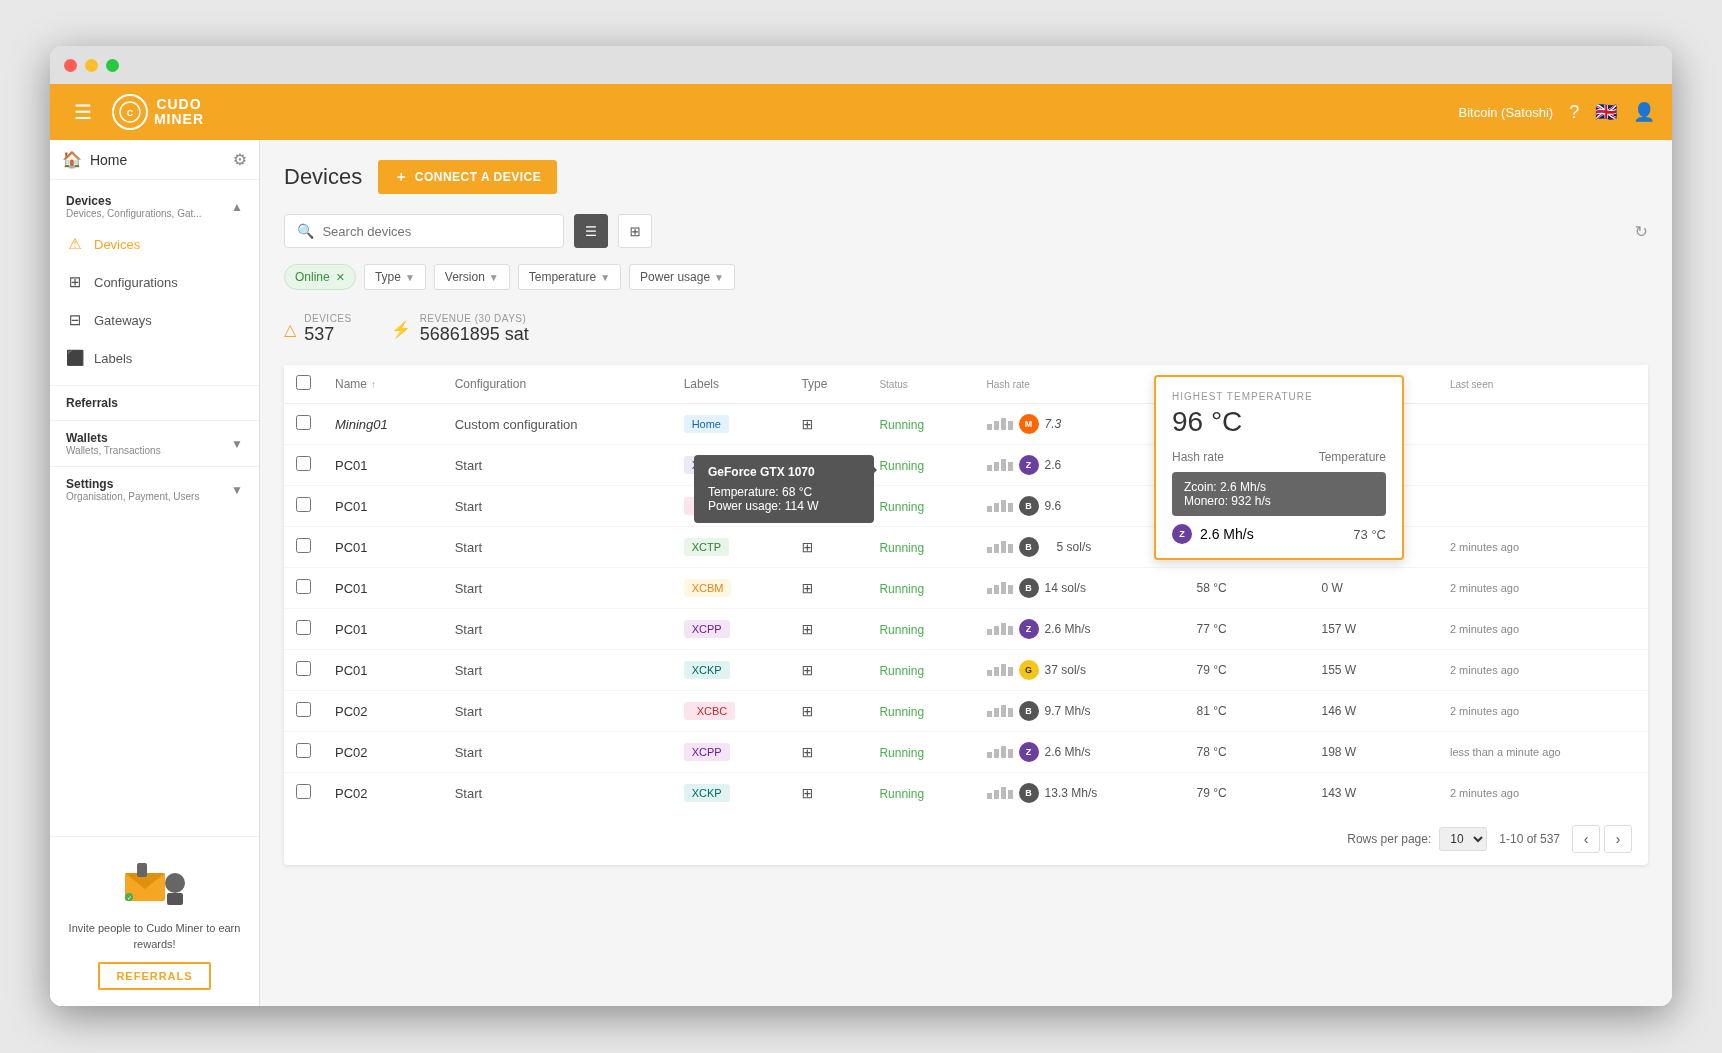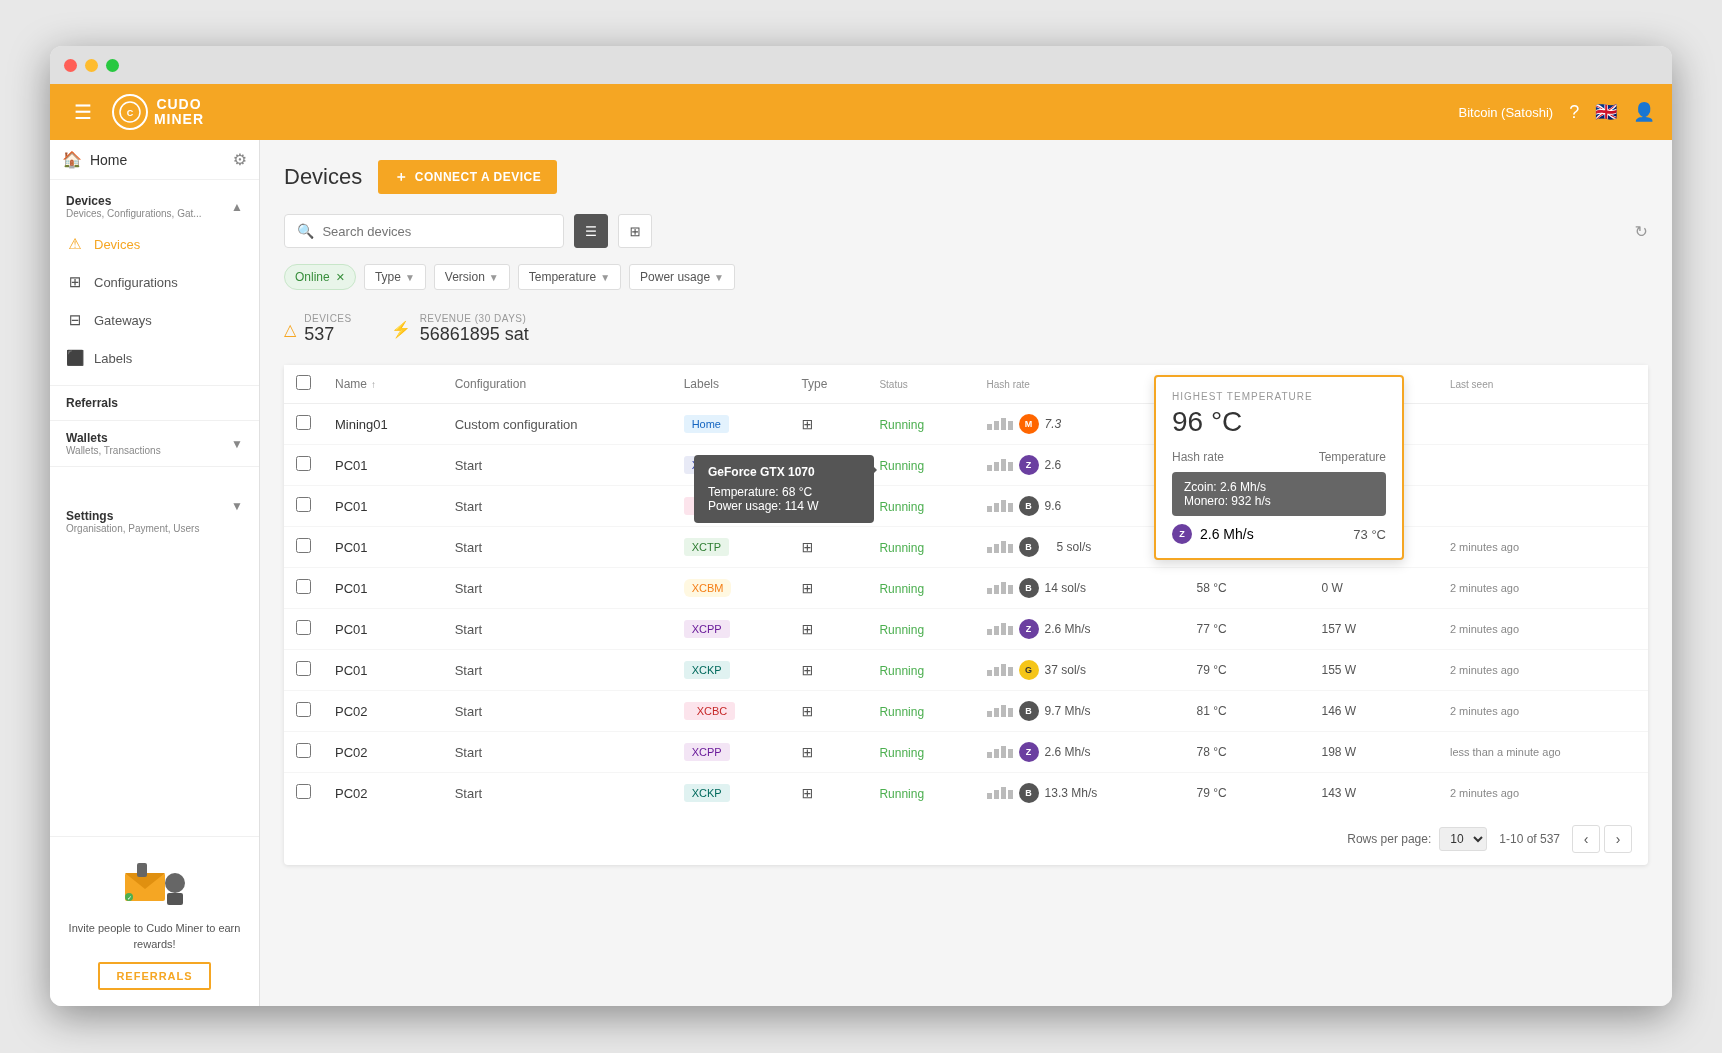--- a/index.html
+++ b/index.html
@@ -85,21 +85,21 @@
     .table td { padding: 10px 12px; border-bottom: 1px solid #f5f5f5; color: #333; vertical-align: middle; }
     .table tr:last-child td { border-bottom: none; }
     .table thead th:first-child { width: 36px; }
 
     .checkbox { width: 15px; height: 15px; border: 1px solid #ccc; border-radius: 2px; cursor: pointer; }
     .label-badge { display: inline-block; padding: 3px 8px; border-radius: 3px; font-size: 11px; font-weight: 500; background: #eee; color: #555; }
     .label-badge.home { background: #e3f2fd; color: #1565c0; }
     .label-badge.xcfg { background: #e8eaf6; color: #3949ab; }
     .label-badge.xcbc { background: #fce4ec; color: #c62828; padding-left: 13px; }
     .label-badge.xctp { background: #e8f5e9; color: #2e7d32; }
-    .label-badge.xcbm { background: #fff8e1; color: #f57f17; border-radius: 6px; }
+    .label-badge.xcbm { background: #fff8e1; color: #f57f17; }
     .label-badge.xcpp { background: #f3e5f5; color: #6a1b9a; }
     .label-badge.xckp { background: #e0f2f1; color: #00695c; }
 
     .status-running { color: #4caf50; font-size: 12px; }
     .os-icon { font-size: 14px; color: #555; }
 
     
     .tooltip-left { position: absolute; top: 60px; left: 390px; background: #555; color: white; border-radius: 4px; padding: 10px 14px; font-size: 12px; z-index: 100; min-width: 180px; }
     .tooltip-left::after { content: ''; position: absolute; top: 10px; right: -8px; border: 5px solid transparent; border-left-color: #555; }
 
@@ -215,21 +215,21 @@
         <div style="padding: 10px 16px; border-top: 1px solid #f0f0f0;display:flex;align-items:center;justify-content:space-between;">
           <div>
             <div style="font-size:12px;font-weight:600;color:#333;">Wallets</div>
             <div style="font-size:10px;color:#888;">Wallets, Transactions</div>
           </div>
           <span style="color:#888;font-size:12px;">▼</span>
         </div>
 
         <div style="padding: 10px 16px; border-top: 1px solid #f0f0f0;display:flex;align-items:center;justify-content:space-between;">
           <div>
-            <div style="font-size:12px;font-weight:600;color:#333;margin-top:32px;">Settings</div>
+            <div style="font-size:12px;font-weight:600;color:#333;">Settings</div>
             <div style="font-size:10px;color:#888;">Organisation, Payment, Users</div>
           </div>
           <span style="color:#888;font-size:12px;">▼</span>
         </div>
 
         <div class="sidebar-promo">
           <div style="width:80px;height:60px;margin:0 auto 8px;position:relative;">
             
             <svg width="80" height="60" viewBox="0 0 80 60">
               <rect x="10" y="20" width="40" height="28" rx="2" fill="#f5a623"></rect>
@@ -350,21 +350,21 @@
                 <th style="color:#999;font-size:10px;">Status</th>
                 <th style="color:#999;font-size:10px;">Hash rate</th>
                 <th style="color:#999;font-size:10px;">Temperature</th>
                 <th style="color:#999;font-size:10px;">Power usage</th>
                 <th style="color:#999;font-size:10px;">Last seen</th>
               </tr>
             </thead>
             <tbody id="table-body">
             <tr>
     <td><input type="checkbox" class="checkbox" style=""></td>
-    <td style="font-size:13px;color:#333;">Mining01</td>
+    <td style="font-size:13px;color:#333;font-style:italic;">Mining01</td>
     <td style="font-size:13px;color:#555;">Custom configuration</td>
     <td><span class="label-badge home">Home</span></td>
     <td><span class="os-icon">⊞</span></td>
     <td><span class="status-running">Running</span></td>
     <td>
       <div style="display:flex;align-items:center;gap:6px;">
         <div style="display:flex;gap:2px;align-items:flex-end;">
     <div style="background:#bbb;width:5px;height:6px;"></div>
     <div style="background:#bbb;width:5px;height:9px;"></div>
     <div style="background:#bbb;width:5px;height:12px;"></div>

